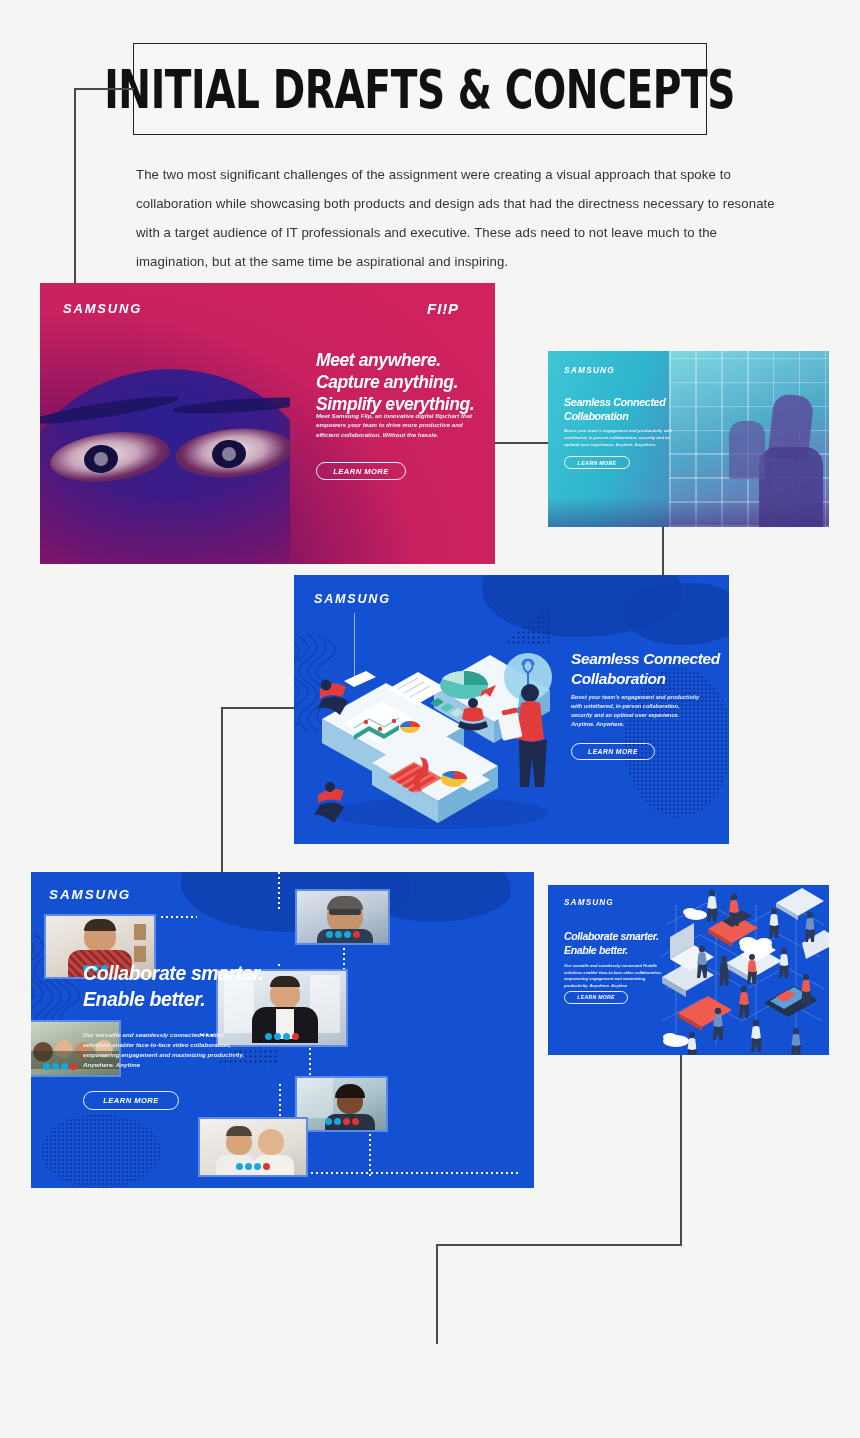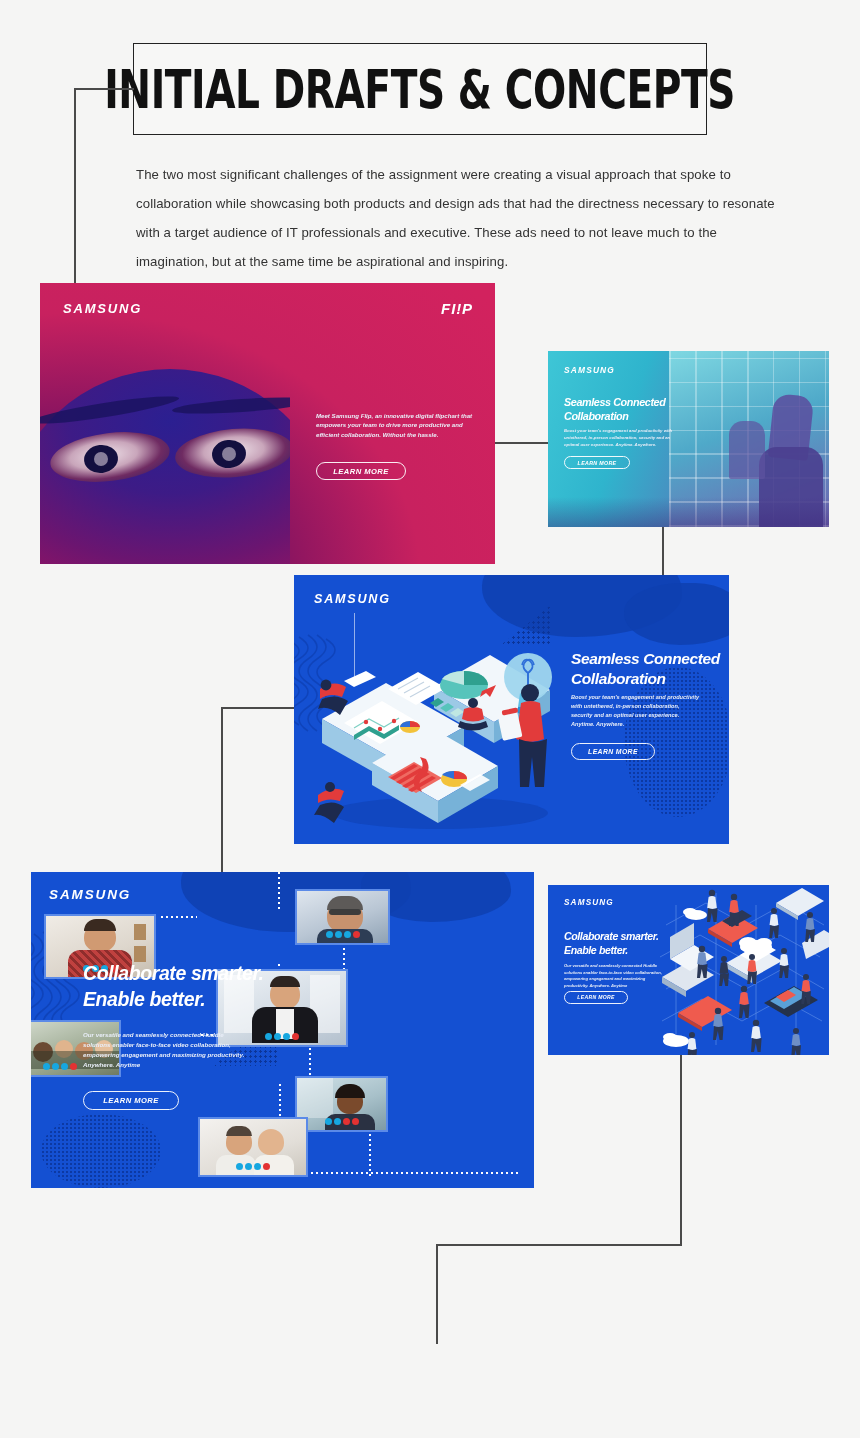--- a/index.html
+++ b/index.html
@@ -48,21 +48,21 @@
     background:transparent;box-sizing:border-box;
   }
 
   
   #b1{left:40px;top:283px;width:455px;height:281px;
       background:
         radial-gradient(120% 150% at 8% 105%, #1d1f8c 0%, #3a1a75 16%, #8e1560 40%, #c8215f 63%, #d2225e 100%);
   }
   #b1 .face{position:absolute;left:0;top:0;width:250px;height:281px;overflow:hidden;}
   #b1 .samsung{position:absolute;left:23px;top:18px;font-size:13px;}
-  #b1 .flip{position:absolute;right:22px;top:17px;color:#fff;font-weight:700;font-size:15px;letter-spacing:.06em;}
+  #b1 .flip{position:absolute;right:36px;top:17px;color:#fff;font-weight:700;font-size:15px;letter-spacing:.06em;}
   #b1 .headline{position:absolute;left:276px;top:66px;font-size:17.5px;line-height:22px;}
   #b1 .bodycopy{position:absolute;left:276px;top:128px;width:160px;font-size:6.1px;line-height:1.55;font-weight:600;}
   #b1 .btn{position:absolute;left:276px;top:179px;width:90px;height:18px;line-height:17px;font-size:7.6px;}
 
   
   #b2{left:548px;top:351px;width:281px;height:176px;
       background:linear-gradient(110deg,#3ec6d6 0%,#2fb4cd 30%,#5a74b8 68%,#7d5fae 100%);}
   #b2 .samsung{position:absolute;left:16px;top:14px;font-size:8.4px;}
   #b2 .headline{position:absolute;left:16px;top:45px;font-size:10.8px;line-height:13.5px;}
   #b2 .bodycopy{position:absolute;left:16px;top:77px;width:118px;font-size:4.3px;line-height:1.6;font-weight:600;}
@@ -140,20 +140,25 @@
       <div style="position:absolute;left:44px;top:162px;width:34px;height:28px;border-radius:50%;background:#130f3f;transform:rotate(-7deg);"></div>
       <div style="position:absolute;left:54px;top:169px;width:14px;height:14px;border-radius:50%;background:#e7dbe6;opacity:.55;"></div>
       <div style="position:absolute;left:135px;top:146px;width:118px;height:48px;border-radius:50%;background:radial-gradient(ellipse at 50% 45%,#efe3ea 0%,#c9a6bb 36%,#6f2b62 62%,#2a1668 100%);transform:rotate(-5deg);"></div>
       <div style="position:absolute;left:172px;top:157px;width:34px;height:28px;border-radius:50%;background:#130f3f;transform:rotate(-5deg);"></div>
       <div style="position:absolute;left:182px;top:164px;width:14px;height:14px;border-radius:50%;background:#e7dbe6;opacity:.55;"></div>
       <div style="position:absolute;left:-10px;top:120px;width:150px;height:14px;border-radius:50%;background:#1b1360;opacity:.85;transform:rotate(-9deg);"></div>
       <div style="position:absolute;left:132px;top:116px;width:140px;height:13px;border-radius:50%;background:#1b1360;opacity:.85;transform:rotate(-4deg);"></div>
     </div>
     <div class="samsung">SAMSUNG</div>
     <div class="flip">FI!P</div>
+    <div class="headline">
+      <div>Meet anywhere.</div>
+      <div>Capture anything.</div>
+      <div>Simplify everything.</div>
+    </div>
     <div class="bodycopy">Meet Samsung Flip, an innovative digital flipchart that empowers your team to drive more productive and efficient collaboration. Without the hassle.</div>
     <div class="btn">LEARN MORE</div>
   </div>
 
   <div class="banner" id="b2">
     <div style="position:absolute;inset:0;">
       <div style="position:absolute;right:0;top:0;width:160px;height:176px;background:
            repeating-linear-gradient(90deg,rgba(255,255,255,.30) 0 1.5px,transparent 1.5px 26px),
            repeating-linear-gradient(0deg,rgba(255,255,255,.30) 0 1.5px,transparent 1.5px 24px),
            linear-gradient(160deg,#7fd8e2 0%,#4fa9c9 45%,#6f63b0 100%);"></div>

